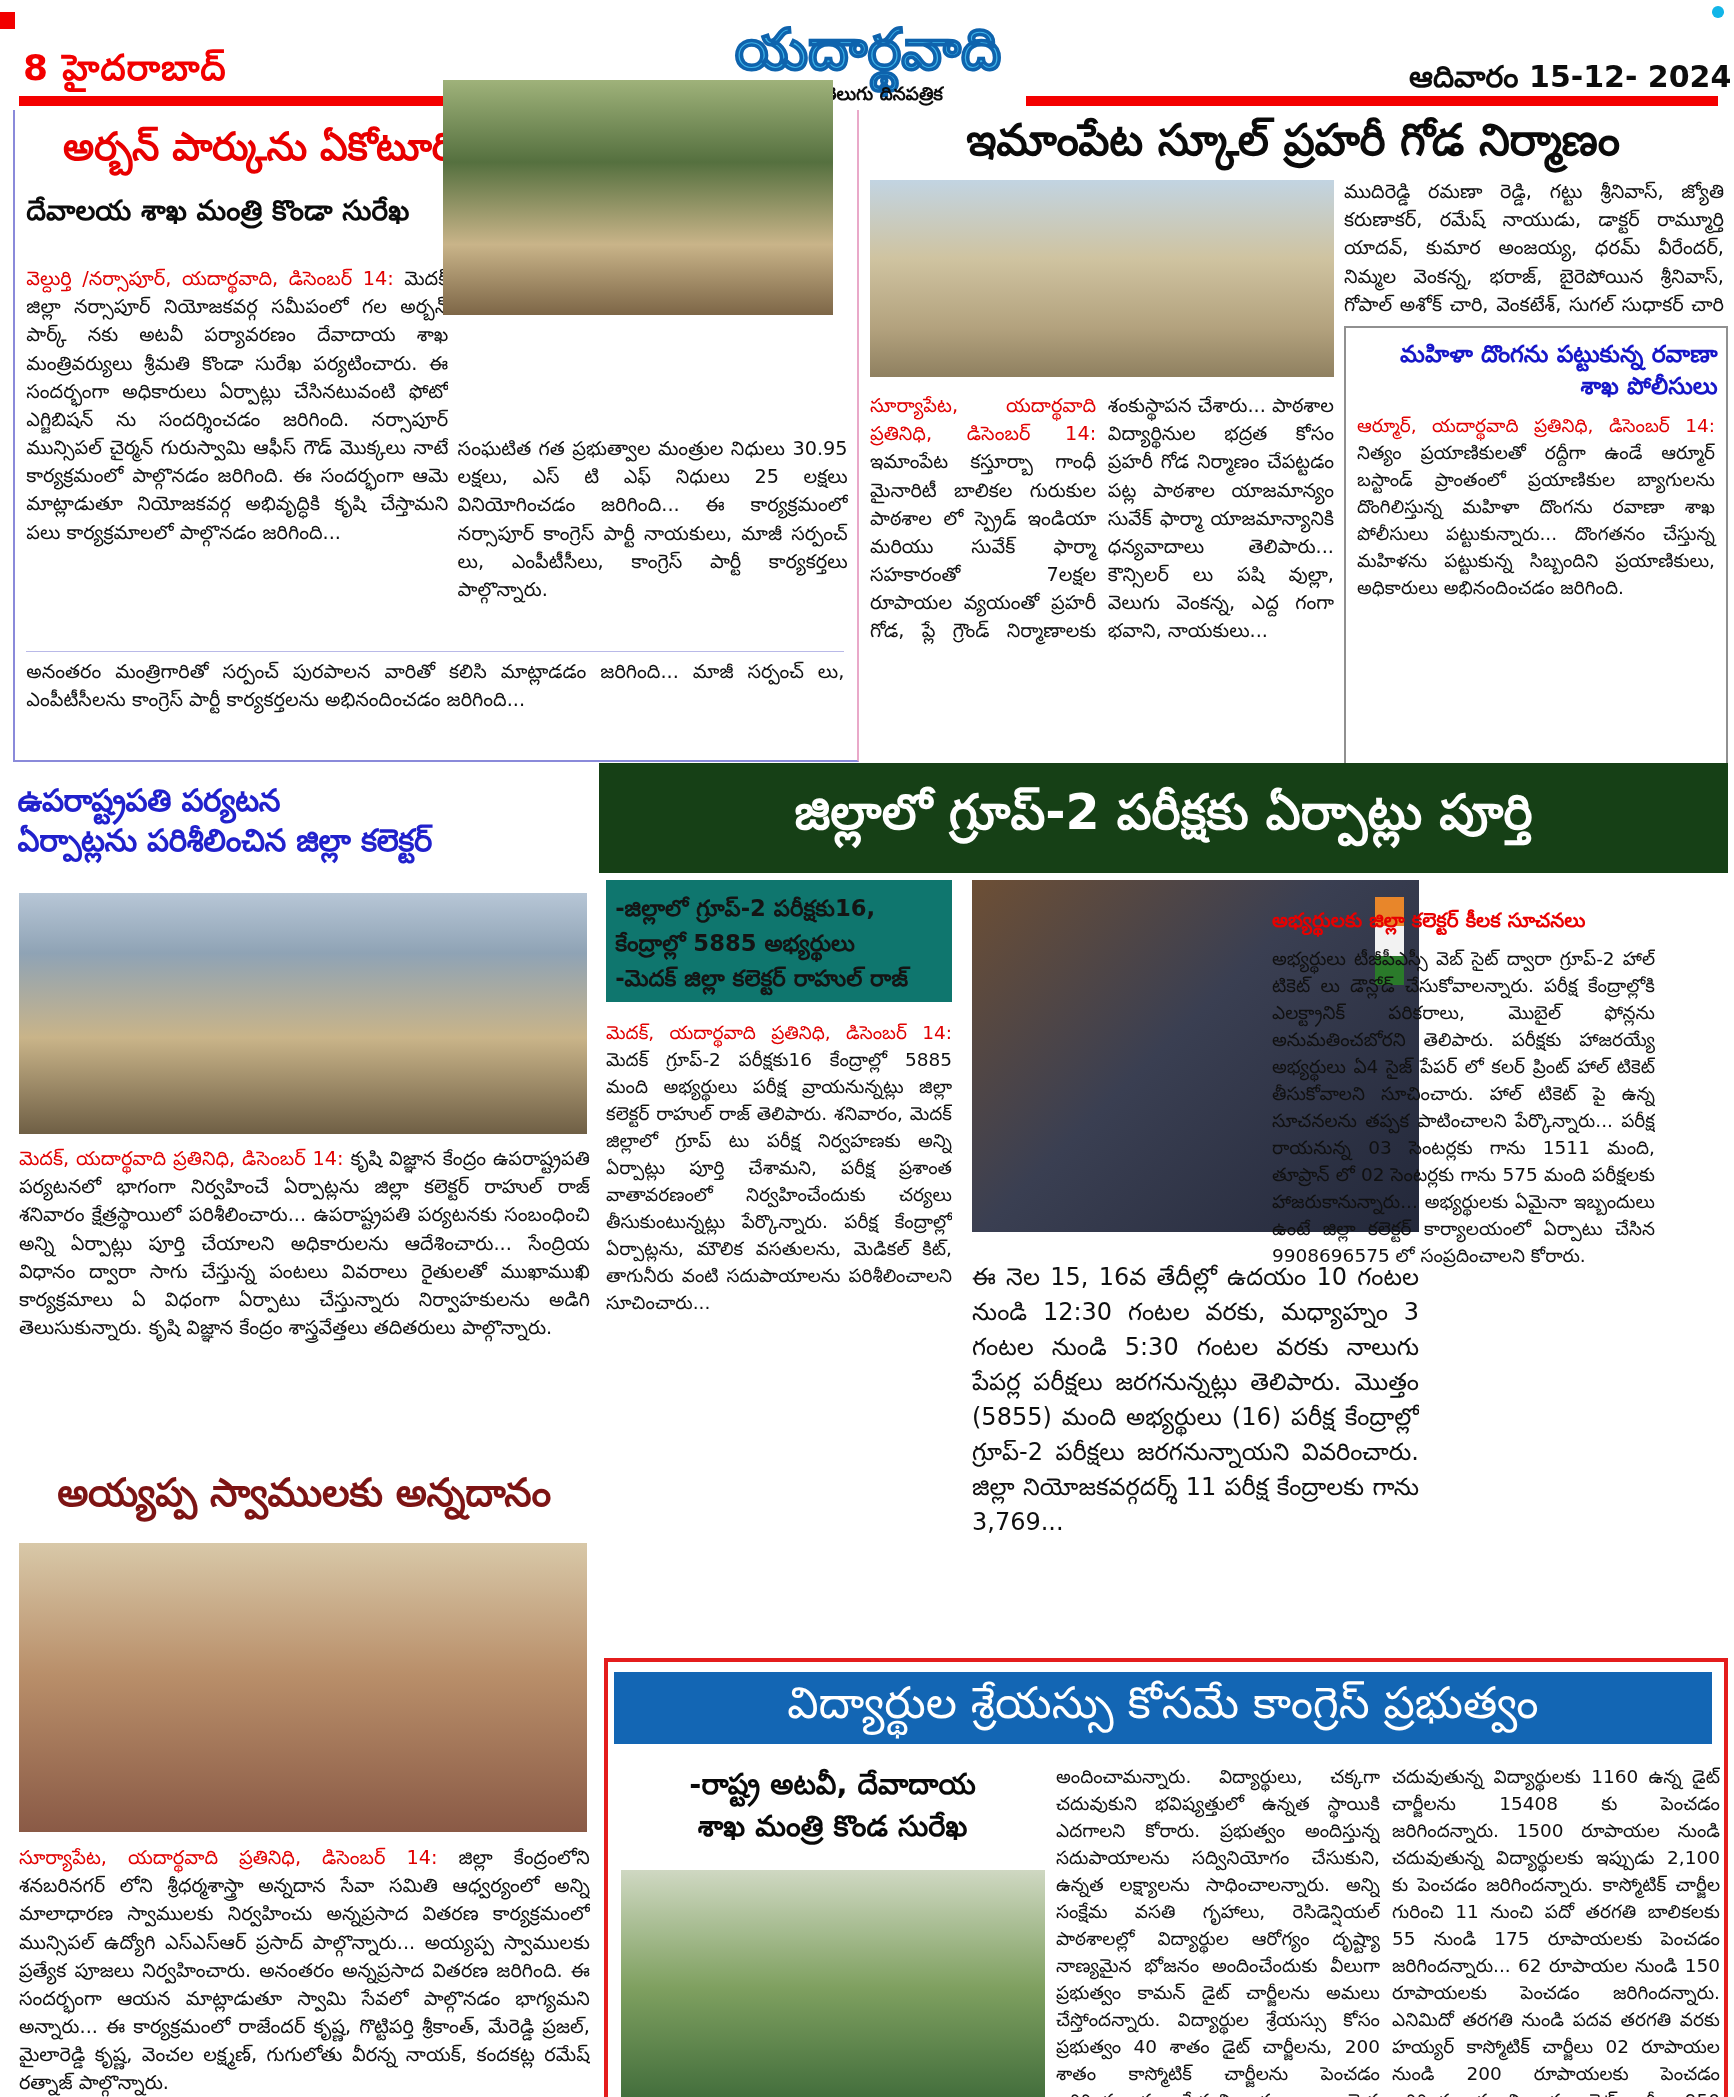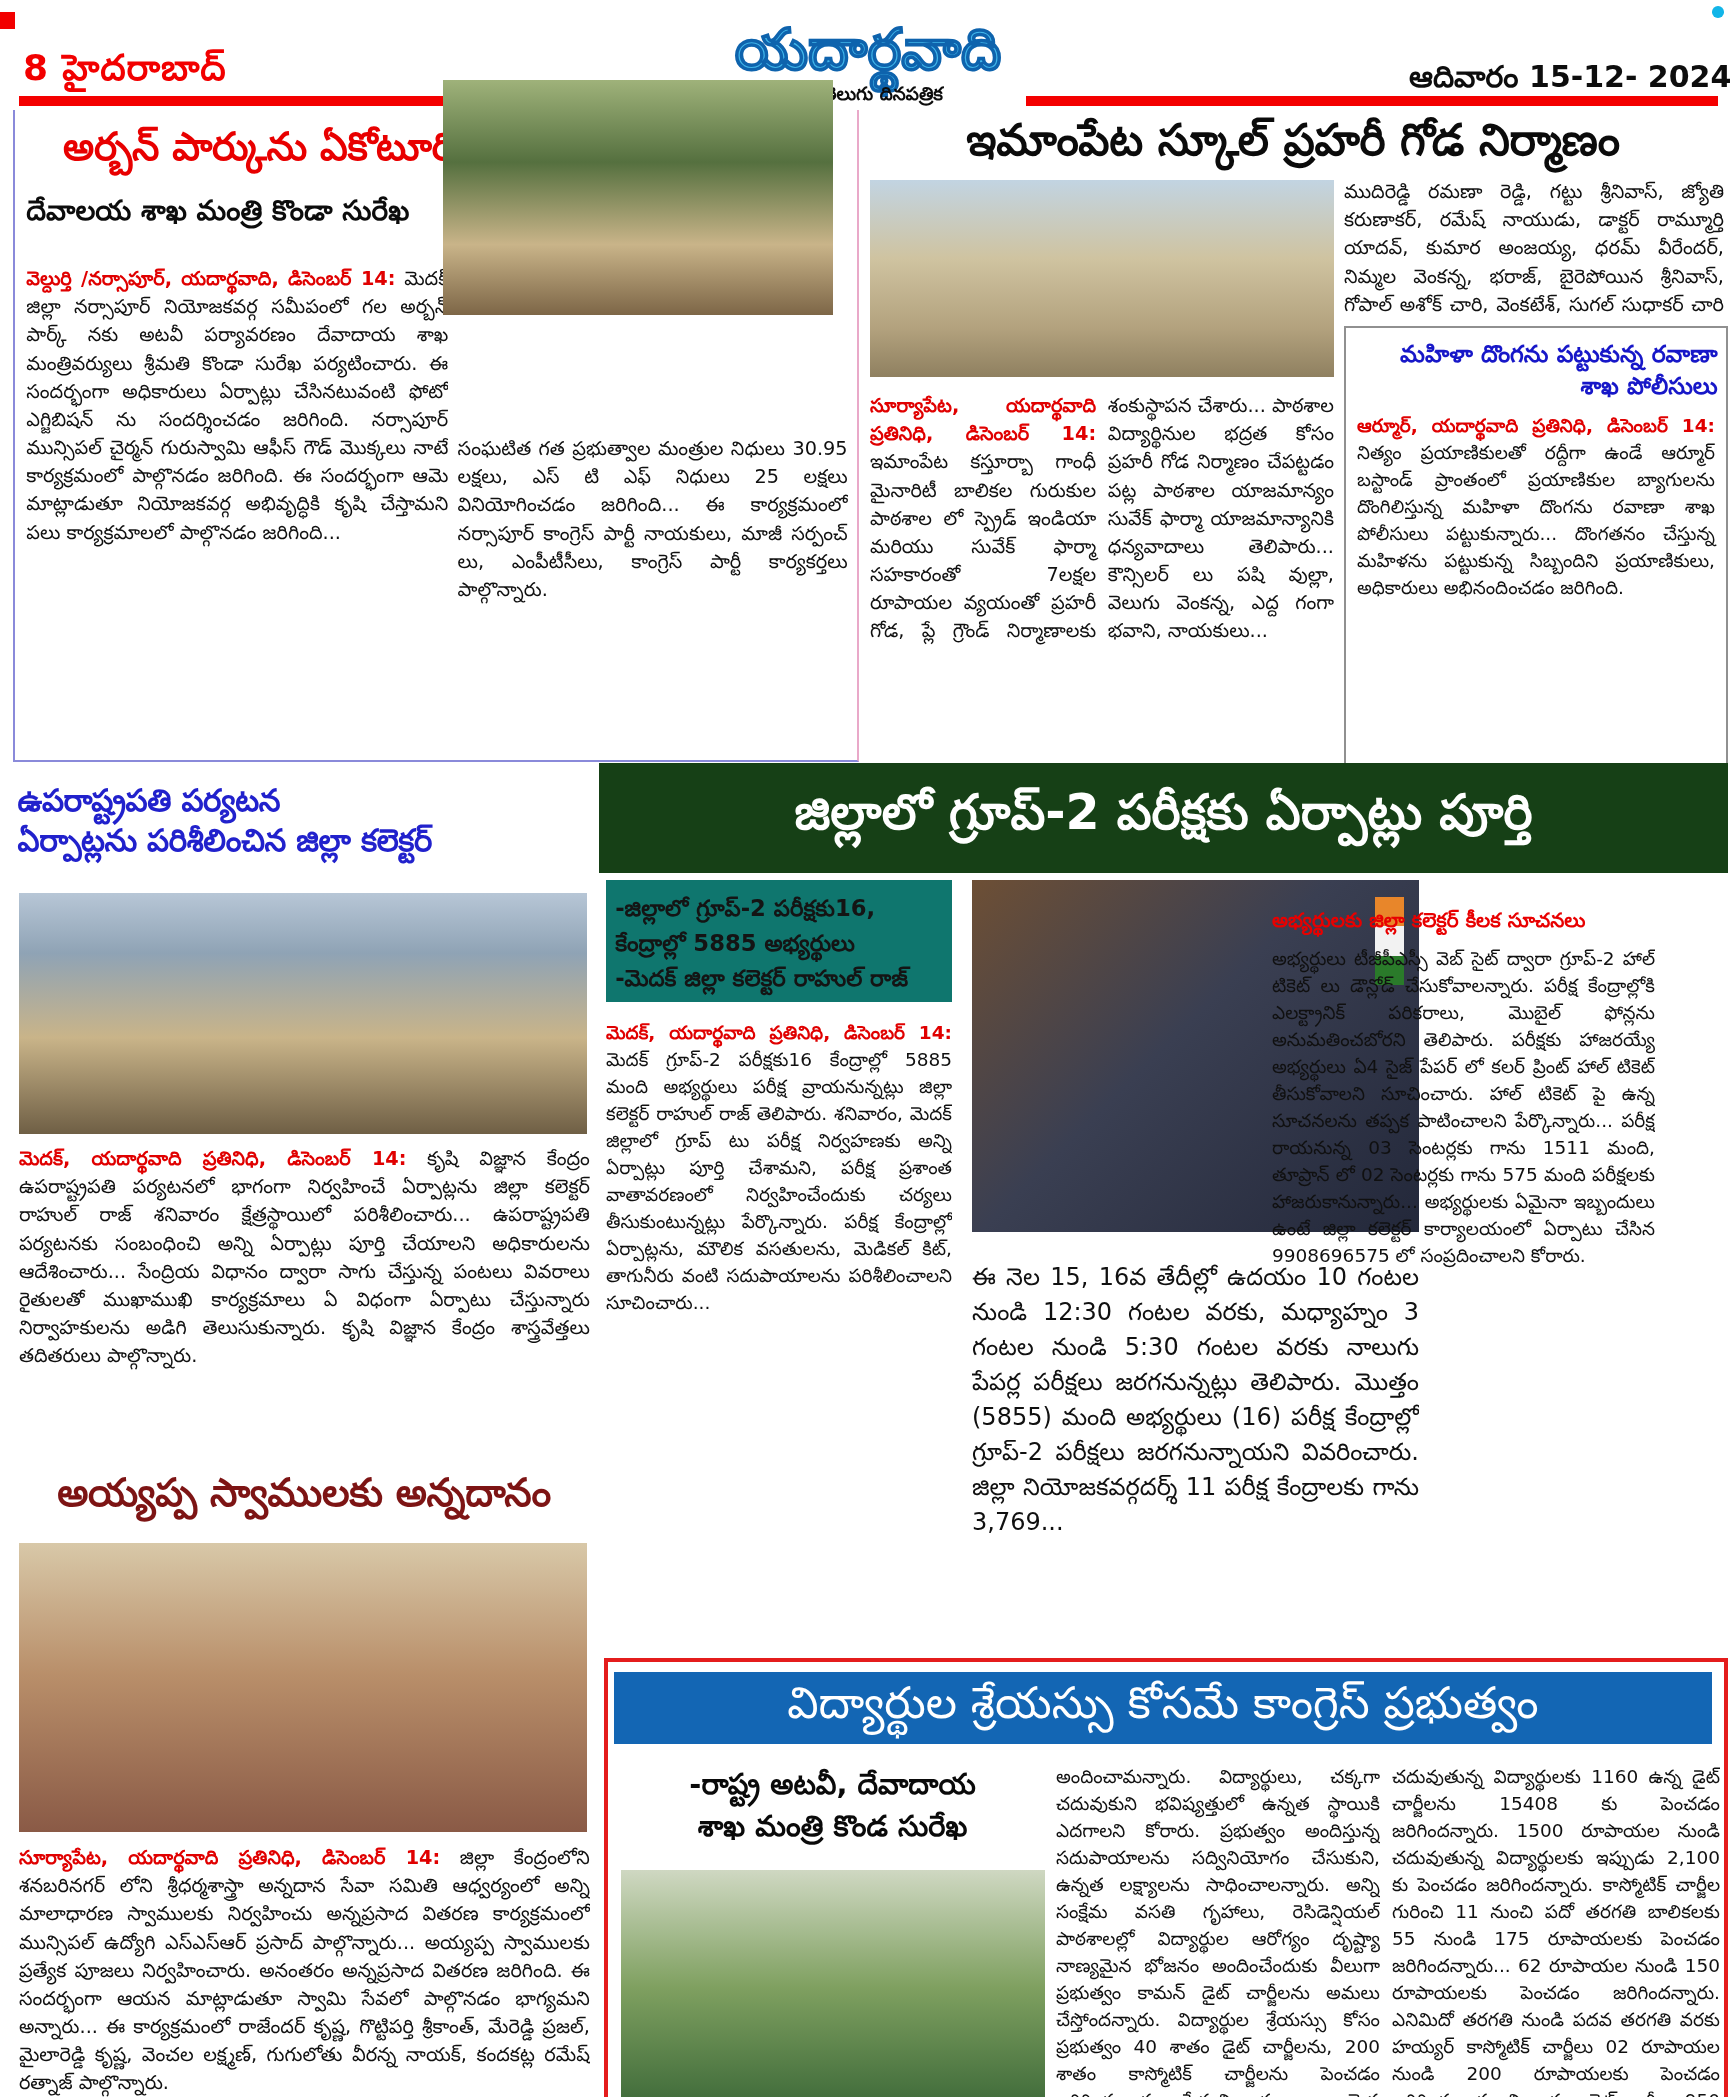--- a/index.html
+++ b/index.html
@@ -18,21 +18,21 @@
   .masthead-logo:after{content:"";position:absolute;left:4.2px;top:4.2px;right:4.2px;bottom:4.2px;border:1.7px solid #1b87c9;border-radius:1.7px;}
   .masthead-tagline{font-size:18.5px;color:#0c0c0c;font-weight:700;white-space:nowrap;}
   .edition-date{position:absolute;left:1409px;top:59px;width:294px;text-align:right;font-size:30px;font-weight:800;color:#0d0d0d;white-space:nowrap;}
   .red-bar{position:absolute;top:96px;height:10px;background:#f40000;}
   .red-bar.left{left:19px;width:755px;}
   .red-bar.right{left:1026px;width:692px;}
   
   .box{position:absolute;overflow:hidden;background:#fff;}
   .photo{position:absolute;overflow:hidden;}
   .body-text{font-size:19.3px;line-height:1.46;text-align:justify;color:#101010;}
-  .dateline{color:#e00000;font-weight:700;margin-top:29px;}
+  .dateline{color:#e00000;font-weight:400;margin-top:29px;}
   .hl{font-weight:800;letter-spacing:-0.4px;}
   
   #boxA{left:12.6px;top:110px;width:842px;height:650px;
         border-left:2.1px solid #8a8ada;border-right:2.1px solid #e9a9c9;border-bottom:2.1px solid #8a8ada;}
   #boxA .headline{position:absolute;left:0;top:14.3px;width:100%;text-align:center;font-size:39px;color:#e80000;white-space:nowrap;}
   #boxA .subhead{position:absolute;left:11.7px;top:84px;width:424px;font-size:28px;font-weight:800;color:#0c0c0c;}
   #photoA{left:443px;top:80px;width:390px;height:235px;
      background:linear-gradient(180deg,#9fb27a 0%,#55703f 35%,#c9b489 70%,#7d6647 100%);}
   #boxA .colL{position:absolute;left:11.7px;top:155px;width:422px;height:378px;overflow:hidden;}
   #boxA .colR{position:absolute;left:443px;top:325px;width:390px;height:208px;overflow:hidden;}
@@ -105,20 +105,21 @@
   <div class="red-bar right"></div>
 
   <div id="boxA" class="box">
     <div class="headline hl">అర్బన్ పార్కును ఏకోటూరిజంలను ఏర్పాటు చేస్తాం</div>
     <div class="subhead">దేవాలయ శాఖ మంత్రి కొండా సురేఖ</div>
     <div class="colL body-text">
       <span class="dateline">వెల్దుర్తి /నర్సాపూర్, యదార్థవాది, డిసెంబర్ 14:</span>
       <span>మెదక్ జిల్లా నర్సాపూర్ నియోజకవర్గ సమీపంలో గల అర్బన్ పార్క్ నకు అటవీ పర్యావరణం దేవాదాయ శాఖ మంత్రివర్యులు శ్రీమతి కొండా సురేఖ పర్యటించారు. ఈ సందర్భంగా అధికారులు ఏర్పాట్లు చేసినటువంటి ఫోటో ఎగ్జిబిషన్ ను సందర్శించడం జరిగింది. నర్సాపూర్ మున్సిపల్ చైర్మన్ గురుస్వామి ఆఫీస్ గౌడ్ మొక్కలు నాటే కార్యక్రమంలో పాల్గొనడం జరిగింది. ఈ సందర్భంగా ఆమె మాట్లాడుతూ నియోజకవర్గ అభివృద్ధికి కృషి చేస్తామని పలు కార్యక్రమాలలో పాల్గొనడం జరిగింది...</span>
     </div>
     <div class="colR body-text">సంఘటిత గత ప్రభుత్వాల మంత్రుల నిధులు 30.95 లక్షలు, ఎస్ టి ఎఫ్ నిధులు 25 లక్షలు వినియోగించడం జరిగింది... ఈ కార్యక్రమంలో నర్సాపూర్ కాంగ్రెస్ పార్టీ నాయకులు, మాజీ సర్పంచ్ లు, ఎంపీటీసీలు, కాంగ్రెస్ పార్టీ కార్యకర్తలు పాల్గొన్నారు.</div>
+    <div class="strip body-text">అనంతరం మంత్రిగారితో సర్పంచ్ పురపాలన వారితో కలిసి మాట్లాడడం జరిగింది... మాజీ సర్పంచ్ లు, ఎంపీటీసీలను కాంగ్రెస్ పార్టీ కార్యకర్తలను అభినందించడం జరిగింది...</div>
   </div>
   <div id="photoA" class="photo"></div>
 
   <div id="headlineB" class="abs hl">ఇమాంపేట స్కూల్ ప్రహరీ గోడ నిర్మాణం</div>
   <div id="photoB" class="photo"></div>
   <div id="namesB" class="abs body-text">ముదిరెడ్డి రమణా రెడ్డి, గట్టు శ్రీనివాస్, జ్యోతి కరుణాకర్, రమేష్ నాయుడు, డాక్టర్ రామ్మూర్తి యాదవ్, కుమార అంజయ్య, ధరమ్ వీరేందర్, నిమ్మల వెంకన్న, భరాజ్, బైరెపోయిన శ్రీనివాస్, గోపాల్ అశోక్ చారి, వెంకటేశ్, సుగల్ సుధాకర్ చారి నారాయణమ్మ, సుమన్ ఫార్మా ప్రతినిధులు పాల్గొన్నారు.</div>
   <div id="bodyB" class="abs body-text">
     <span class="dateline">సూర్యాపేట, యదార్థవాది ప్రతినిధి, డిసెంబర్ 14:</span>
     <span>ఇమాంపేట కస్తూర్బా గాంధీ మైనారిటీ బాలికల గురుకుల పాఠశాల లో స్ప్రెడ్ ఇండియా మరియు సువేక్ ఫార్మా సహకారంతో 7లక్షల రూపాయల వ్యయంతో ప్రహరీ గోడ, ప్లే గ్రౌండ్ నిర్మాణాలకు శంకుస్థాపన చేశారు... పాఠశాల విద్యార్థినుల భద్రత కోసం ప్రహరీ గోడ నిర్మాణం చేపట్టడం పట్ల పాఠశాల యాజమాన్యం సువేక్ ఫార్మా యాజమాన్యానికి ధన్యవాదాలు తెలిపారు... కౌన్సిలర్ లు పషి వుల్లా, వెలుగు వెంకన్న, ఎద్ద గంగా భవాని, నాయకులు...</span>
   </div>

